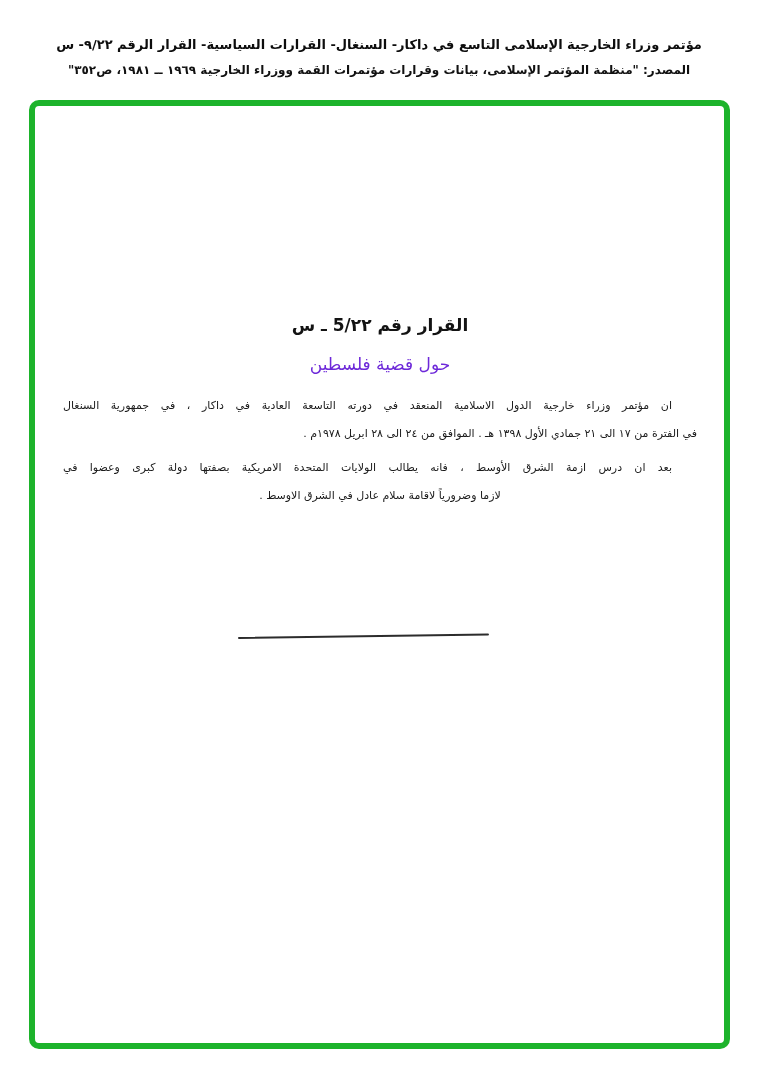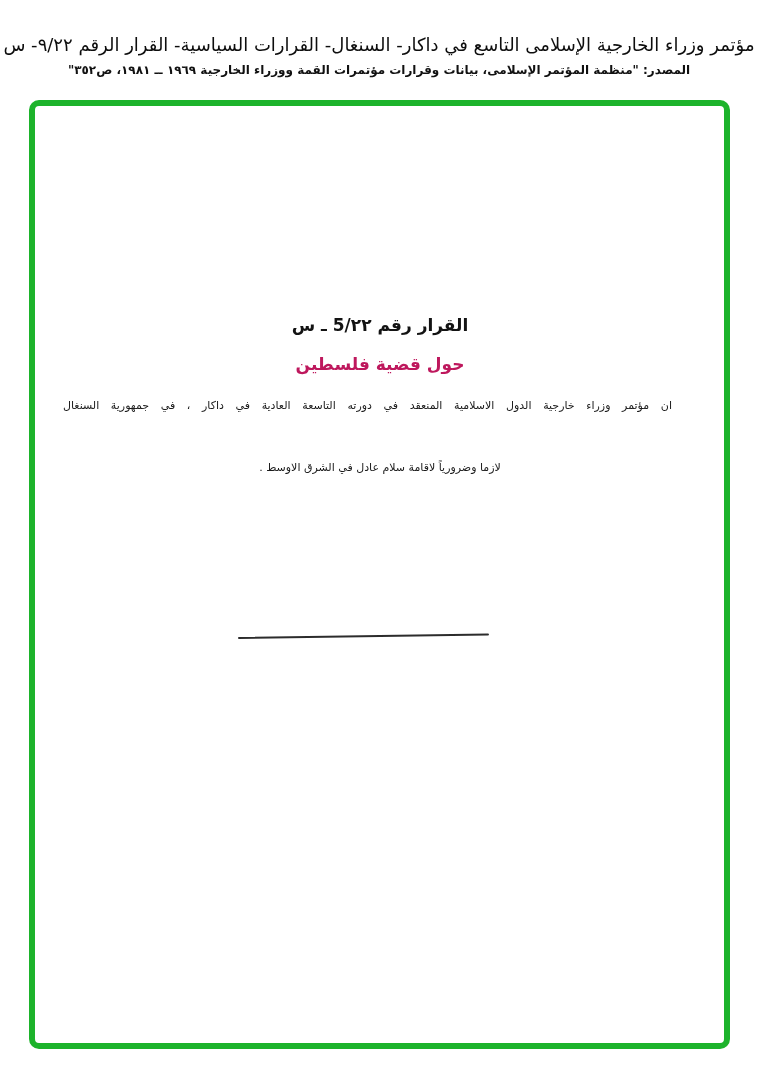--- a/index.html
+++ b/index.html
@@ -22,22 +22,22 @@
   }
 
   
   .header-title {
     position: absolute;
     top: 33px;
     left: 0;
     width: 758px;
     direction: rtl;
     text-align: center;
-    font-weight: 400;
-    font-size: 18px;
+    font-weight: 700;
+    font-size: 13px;
     line-height: 24px;
     white-space: nowrap;
     color: #0d0d0d;
     letter-spacing: 0;
   }
   .header-source {
     position: absolute;
     top: 60px;
     left: 0;
     width: 758px;
@@ -76,24 +76,24 @@
     line-height: 26px;
     color: #131313;
   }
   .res-subject {
     position: absolute;
     top: 351px;
     left: 63px;
     width: 634px;
     direction: rtl;
     text-align: center;
-    font-weight: 700;
+    font-weight: 400;
     font-size: 17px;
     line-height: 26px;
-    color: #be185d;
+    color: #6d28d9;
   }
   .para {
     position: absolute;
     left: 63px;
     width: 634px;
     direction: rtl;
     font-size: 11px;
     color: #1b1b1b;
   }
   .para-1 { top: 392px; }
@@ -134,21 +134,23 @@
   <div class="header-source" dir="rtl">المصدر: "منظمة المؤتمر الإسلامى، بيانات وقرارات مؤتمرات القمة ووزراء الخارجية ١٩٦٩ ــ ١٩٨١، ص٣٥٢"</div>
 
   <div class="frame" style="border-color: rgb(29, 179, 43);"></div>
 
   <div class="res-title" dir="rtl">القرار رقم 5/٢٢ ـ س</div>
 
   <div class="res-subject" dir="rtl">حول قضية فلسطين</div>
 
   <div class="para para-1" dir="rtl">
     <div class="bline indent">ان مؤتمر وزراء خارجية الدول الاسلامية المنعقد في دورته التاسعة العادية في داكار ، في جمهورية السنغال</div>
+    <div class="bline rag-left">في الفترة من ١٧ الى ٢١ جمادي الأول ١٣٩٨ هـ . الموافق من ٢٤ الى ٢٨ ابريل ١٩٧٨م .</div>
   </div>
 
   <div class="para para-2" dir="rtl">
+    <div class="bline indent">بعد ان درس ازمة الشرق الأوسط ، فانه يطالب الولايات المتحدة الامريكية بصفتها دولة كبرى وعضوا في</div>
     <div class="bline centered">لازما وضرورياً لاقامة سلام عادل في الشرق الاوسط .</div>
   </div>
 
   <div class="divider"></div>
 
 </div>
 
 </body></html>

